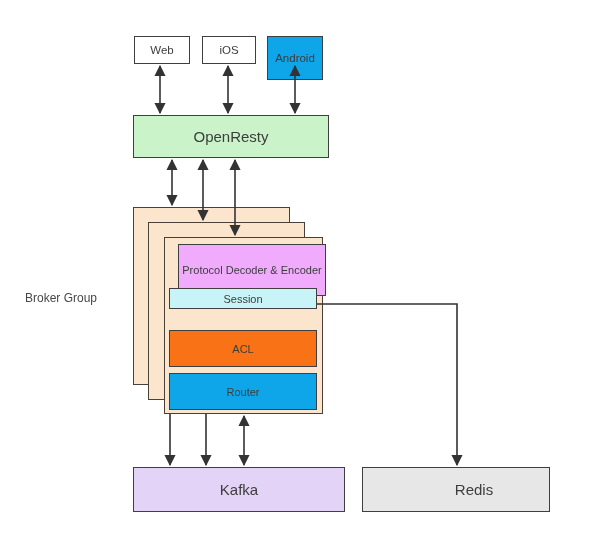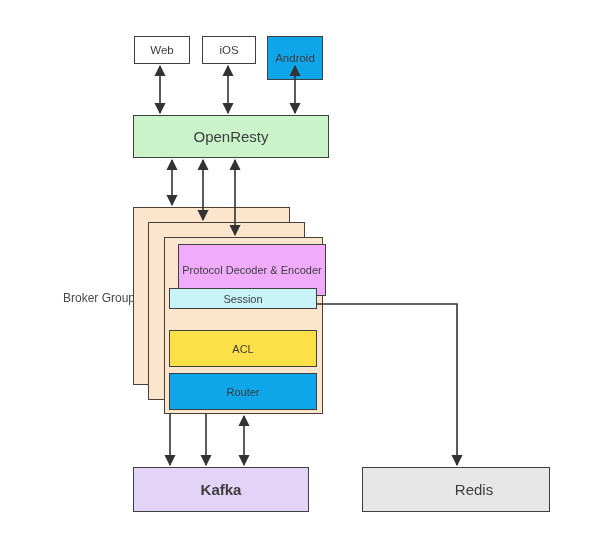--- a/index.html
+++ b/index.html
@@ -23,21 +23,21 @@
   }
   .node span { white-space: nowrap; }
   .client-node  { font-size: 11.5px; }
   .big-node     { font-size: 15px; }
   .layer-node   { font-size: 11px; }
   .stack-layer  { position: absolute; box-sizing: border-box; border: 1.6px solid #4a4038; }
   .group-label {
     position: absolute;
     font-size: 12px;
     color: #474747;
-    text-align: right;
+    text-align: left;
   }
   .arrow-overlay {
     position: absolute;
     left: 0; top: 0;
     width: 600px; height: 560px;
     pointer-events: none;
     z-index: 20;
   }
 </style>
 </head>
@@ -64,28 +64,28 @@
   <div class="stack-layer" style="left: 133px; top: 207px; width: 157px; height: 178px; background-color: rgb(251, 229, 205);"></div>
   <div class="stack-layer" style="left: 148px; top: 222px; width: 157px; height: 178px; background-color: rgb(251, 229, 205);"></div>
   <div class="stack-layer" style="left: 164px; top: 237px; width: 159px; height: 177px; background-color: rgb(251, 229, 205);"></div>
 
   <div class="node layer-node" style="left: 178px; top: 244px; width: 148px; height: 52px; background-color: #f0abfc;">
     <span>Protocol Decoder &amp; Encoder</span>
   </div>
   <div class="node layer-node" style="left: 169px; top: 288px; width: 148px; height: 21px; background-color: rgb(200, 243, 247);">
     <span>Session</span>
   </div>
-  <div class="node layer-node" style="left: 169px; top: 330px; width: 148px; height: 37px; background-color: #fde047;">
+  <div class="node layer-node" style="left: 169px; top: 330px; width: 148px; height: 37px; background-color: #f97316;">
     <span>ACL</span>
   </div>
   <div class="node layer-node" style="left: 169px; top: 373px; width: 148px; height: 37px; background-color: #0ea5e9;">
     <span>Router</span>
   </div>
 
-  <div class="node big-node" style="left: 133px; top: 467px; width: 176px; height: 45px; background-color: rgb(227, 211, 247); font-weight: bold;">
+  <div class="node big-node" style="left: 133px; top: 467px; width: 212px; height: 45px; background-color: rgb(227, 211, 247);">
     <span>Kafka</span>
   </div>
   <div class="node big-node" style="left: 362px; top: 467px; width: 188px; height: 45px; background-color: rgb(231, 231, 231); padding-left: 36px;">
     <span>Redis</span>
   </div>
 
   <svg class="arrow-overlay" viewBox="0 0 600 560" xmlns="http://www.w3.org/2000/svg">
     <defs>
       <marker id="ah" viewBox="0 0 10 10" refX="9" refY="5" markerWidth="7" markerHeight="7" orient="auto-start-reverse">
         <path d="M0,0 L10,5 L0,10 z" fill="#333333"></path>

